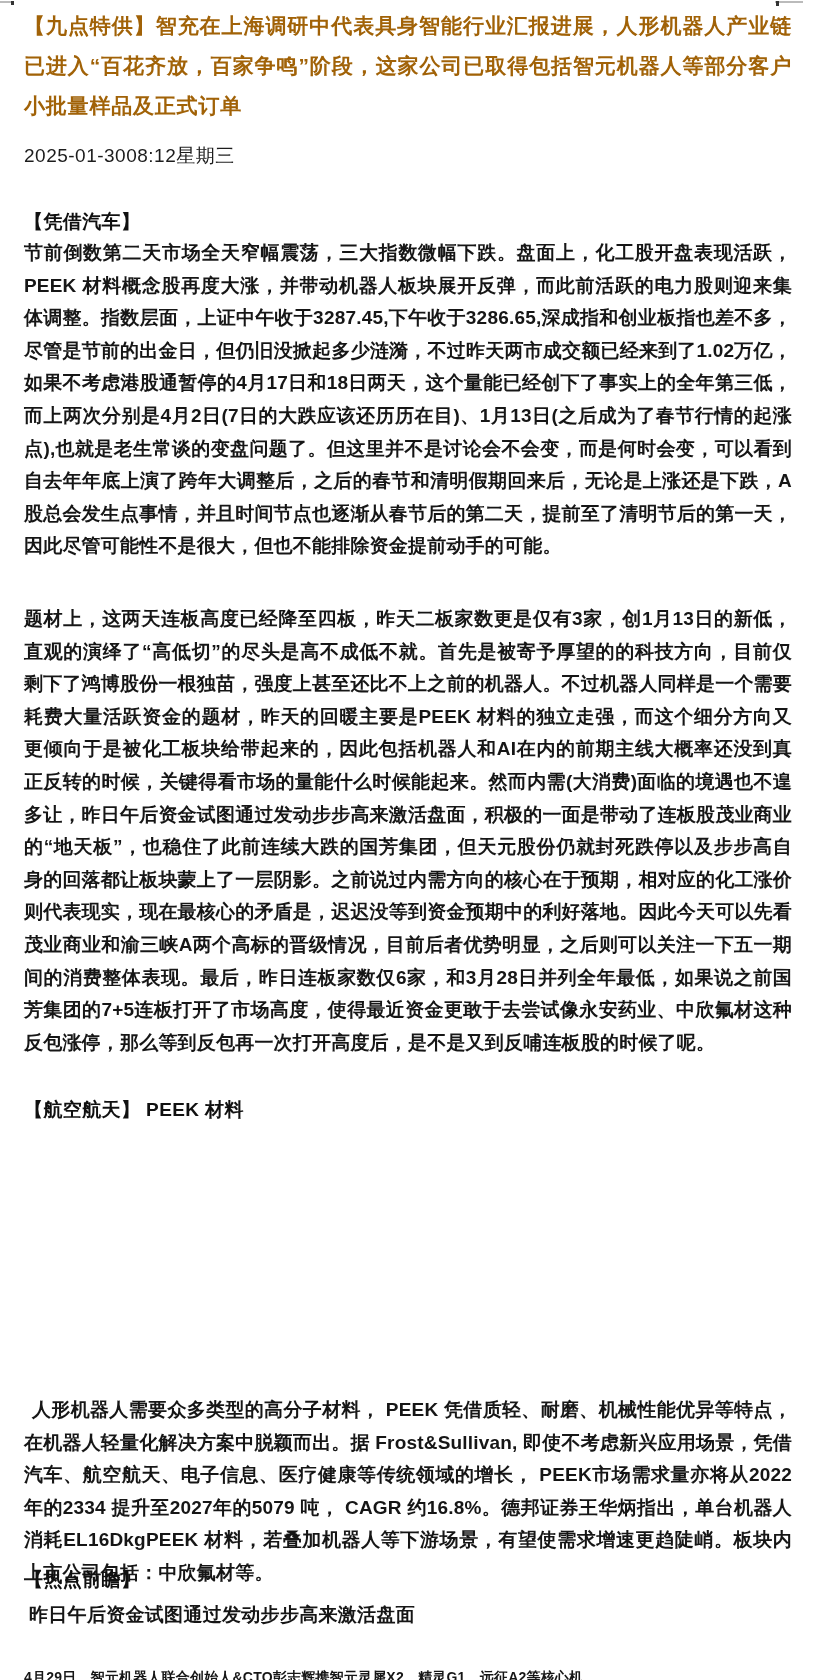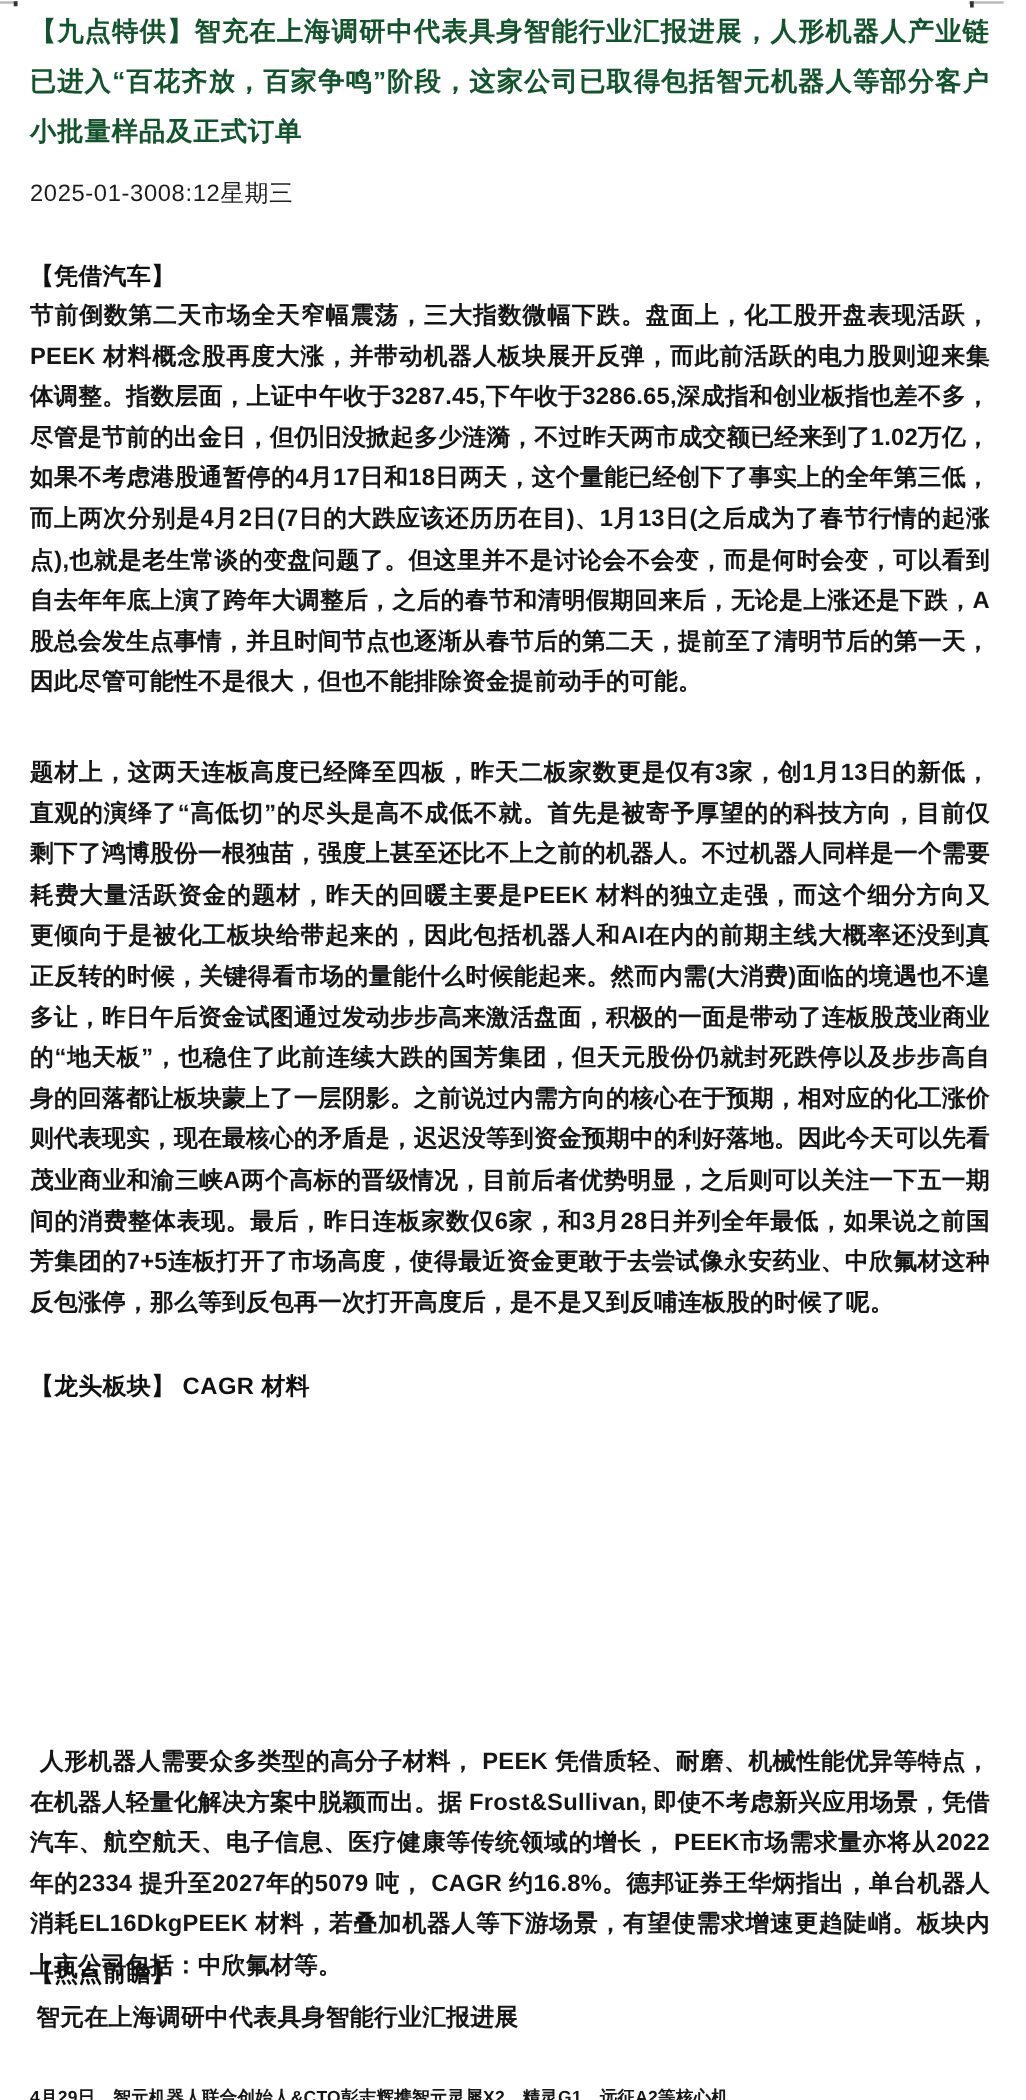--- a/index.html
+++ b/index.html
@@ -21,21 +21,21 @@
     left: 24px;
     width: 768px;
   }
   .doc-title {
     top: 6px;
     font-size: 21px;
     line-height: 40px;
     font-weight: 700;
     letter-spacing: 0.8px;
     text-align: justify;
-    color: #14532d;
+    color: #a16207;
   }
   .doc-date {
     top: 142px;
     font-size: 19px;
     line-height: 28px;
     font-weight: 400;
     letter-spacing: 0.5px;
     color: #1c1c1c;
   }
   .sec-heading {
@@ -118,23 +118,23 @@
   <div class="block doc-title">【九点特供】智充在上海调研中代表具身智能行业汇报进展，人形机器人产业链已进入“百花齐放，百家争鸣”阶段，这家公司已取得包括智元机器人等部分客户小批量样品及正式订单</div>
 
   <div class="block doc-date">2025-01-3008:12星期三</div>
 
   <div class="block sec-heading heading-market">【凭借汽车】</div>
 
   <div class="block body-para para-market-1">节前倒数第二天市场全天窄幅震荡，三大指数微幅下跌。盘面上，化工股开盘表现活跃，PEEK 材料概念股再度大涨，并带动机器人板块展开反弹，而此前活跃的电力股则迎来集体调整。指数层面，上证中午收于3287.45,下午收于3286.65,深成指和创业板指也差不多，尽管是节前的出金日，但仍旧没掀起多少涟漪，不过昨天两市成交额已经来到了1.02万亿，如果不考虑港股通暂停的4月17日和18日两天，这个量能已经创下了事实上的全年第三低，而上两次分别是4月2日(7日的大跌应该还历历在目)、1月13日(之后成为了春节行情的起涨点),也就是老生常谈的变盘问题了。但这里并不是讨论会不会变，而是何时会变，可以看到自去年年底上演了跨年大调整后，之后的春节和清明假期回来后，无论是上涨还是下跌，A 股总会发生点事情，并且时间节点也逐渐从春节后的第二天，提前至了清明节后的第一天，因此尽管可能性不是很大，但也不能排除资金提前动手的可能。</div>
 
   <div class="block body-para para-market-2">题材上，这两天连板高度已经降至四板，昨天二板家数更是仅有3家，创1月13日的新低，直观的演绎了“高低切”的尽头是高不成低不就。首先是被寄予厚望的的科技方向，目前仅剩下了鸿博股份一根独苗，强度上甚至还比不上之前的机器人。不过机器人同样是一个需要耗费大量活跃资金的题材，昨天的回暖主要是PEEK 材料的独立走强，而这个细分方向又更倾向于是被化工板块给带起来的，因此包括机器人和AI在内的前期主线大概率还没到真正反转的时候，关键得看市场的量能什么时候能起来。然而内需(大消费)面临的境遇也不遑多让，昨日午后资金试图通过发动步步高来激活盘面，积极的一面是带动了连板股茂业商业的“地天板”，也稳住了此前连续大跌的国芳集团，但天元股份仍就封死跌停以及步步高自身的回落都让板块蒙上了一层阴影。之前说过内需方向的核心在于预期，相对应的化工涨价则代表现实，现在最核心的矛盾是，迟迟没等到资金预期中的利好落地。因此今天可以先看茂业商业和渝三峡A两个高标的晋级情况，目前后者优势明显，之后则可以关注一下五一期间的消费整体表现。最后，昨日连板家数仅6家，和3月28日并列全年最低，如果说之前国芳集团的7+5连板打开了市场高度，使得最近资金更敢于去尝试像永安药业、中欣氟材这种反包涨停，那么等到反包再一次打开高度后，是不是又到反哺连板股的时候了呢。</div>
 
-  <div class="block sec-heading heading-leader">【龙头板块】 CAGR 材料</div>
+  <div class="block sec-heading heading-leader">【航空航天】 PEEK 材料</div>
 
   <div class="block body-para para-peek">人形机器人需要众多类型的高分子材料， PEEK 凭借质轻、耐磨、机械性能优异等特点，在机器人轻量化解决方案中脱颖而出。据 Frost&amp;Sullivan, 即使不考虑新兴应用场景，凭借汽车、航空航天、电子信息、医疗健康等传统领域的增长， PEEK市场需求量亦将从2022年的2334 提升至2027年的5079 吨， CAGR 约16.8%。德邦证券王华炳指出，单台机器人消耗EL16DkgPEEK 材料，若叠加机器人等下游场景，有望使需求增速更趋陡峭。板块内上市公司包括：中欣氟材等。</div>
 
   <div class="block sec-heading heading-hotspot">【热点前瞻】</div>
 
-  <div class="block subtitle-hotspot">智元在上海调研中代表具身智能行业汇报进展</div>
+  <div class="block subtitle-hotspot">昨日午后资金试图通过发动步步高来激活盘面</div>
 
   <div class="block clipped-line">4月29日，智元机器人联合创始人&amp;CTO彭志辉携智元灵犀X2、精灵G1、远征A2等核心机</div>
 
 </div>
 
 </body></html>

